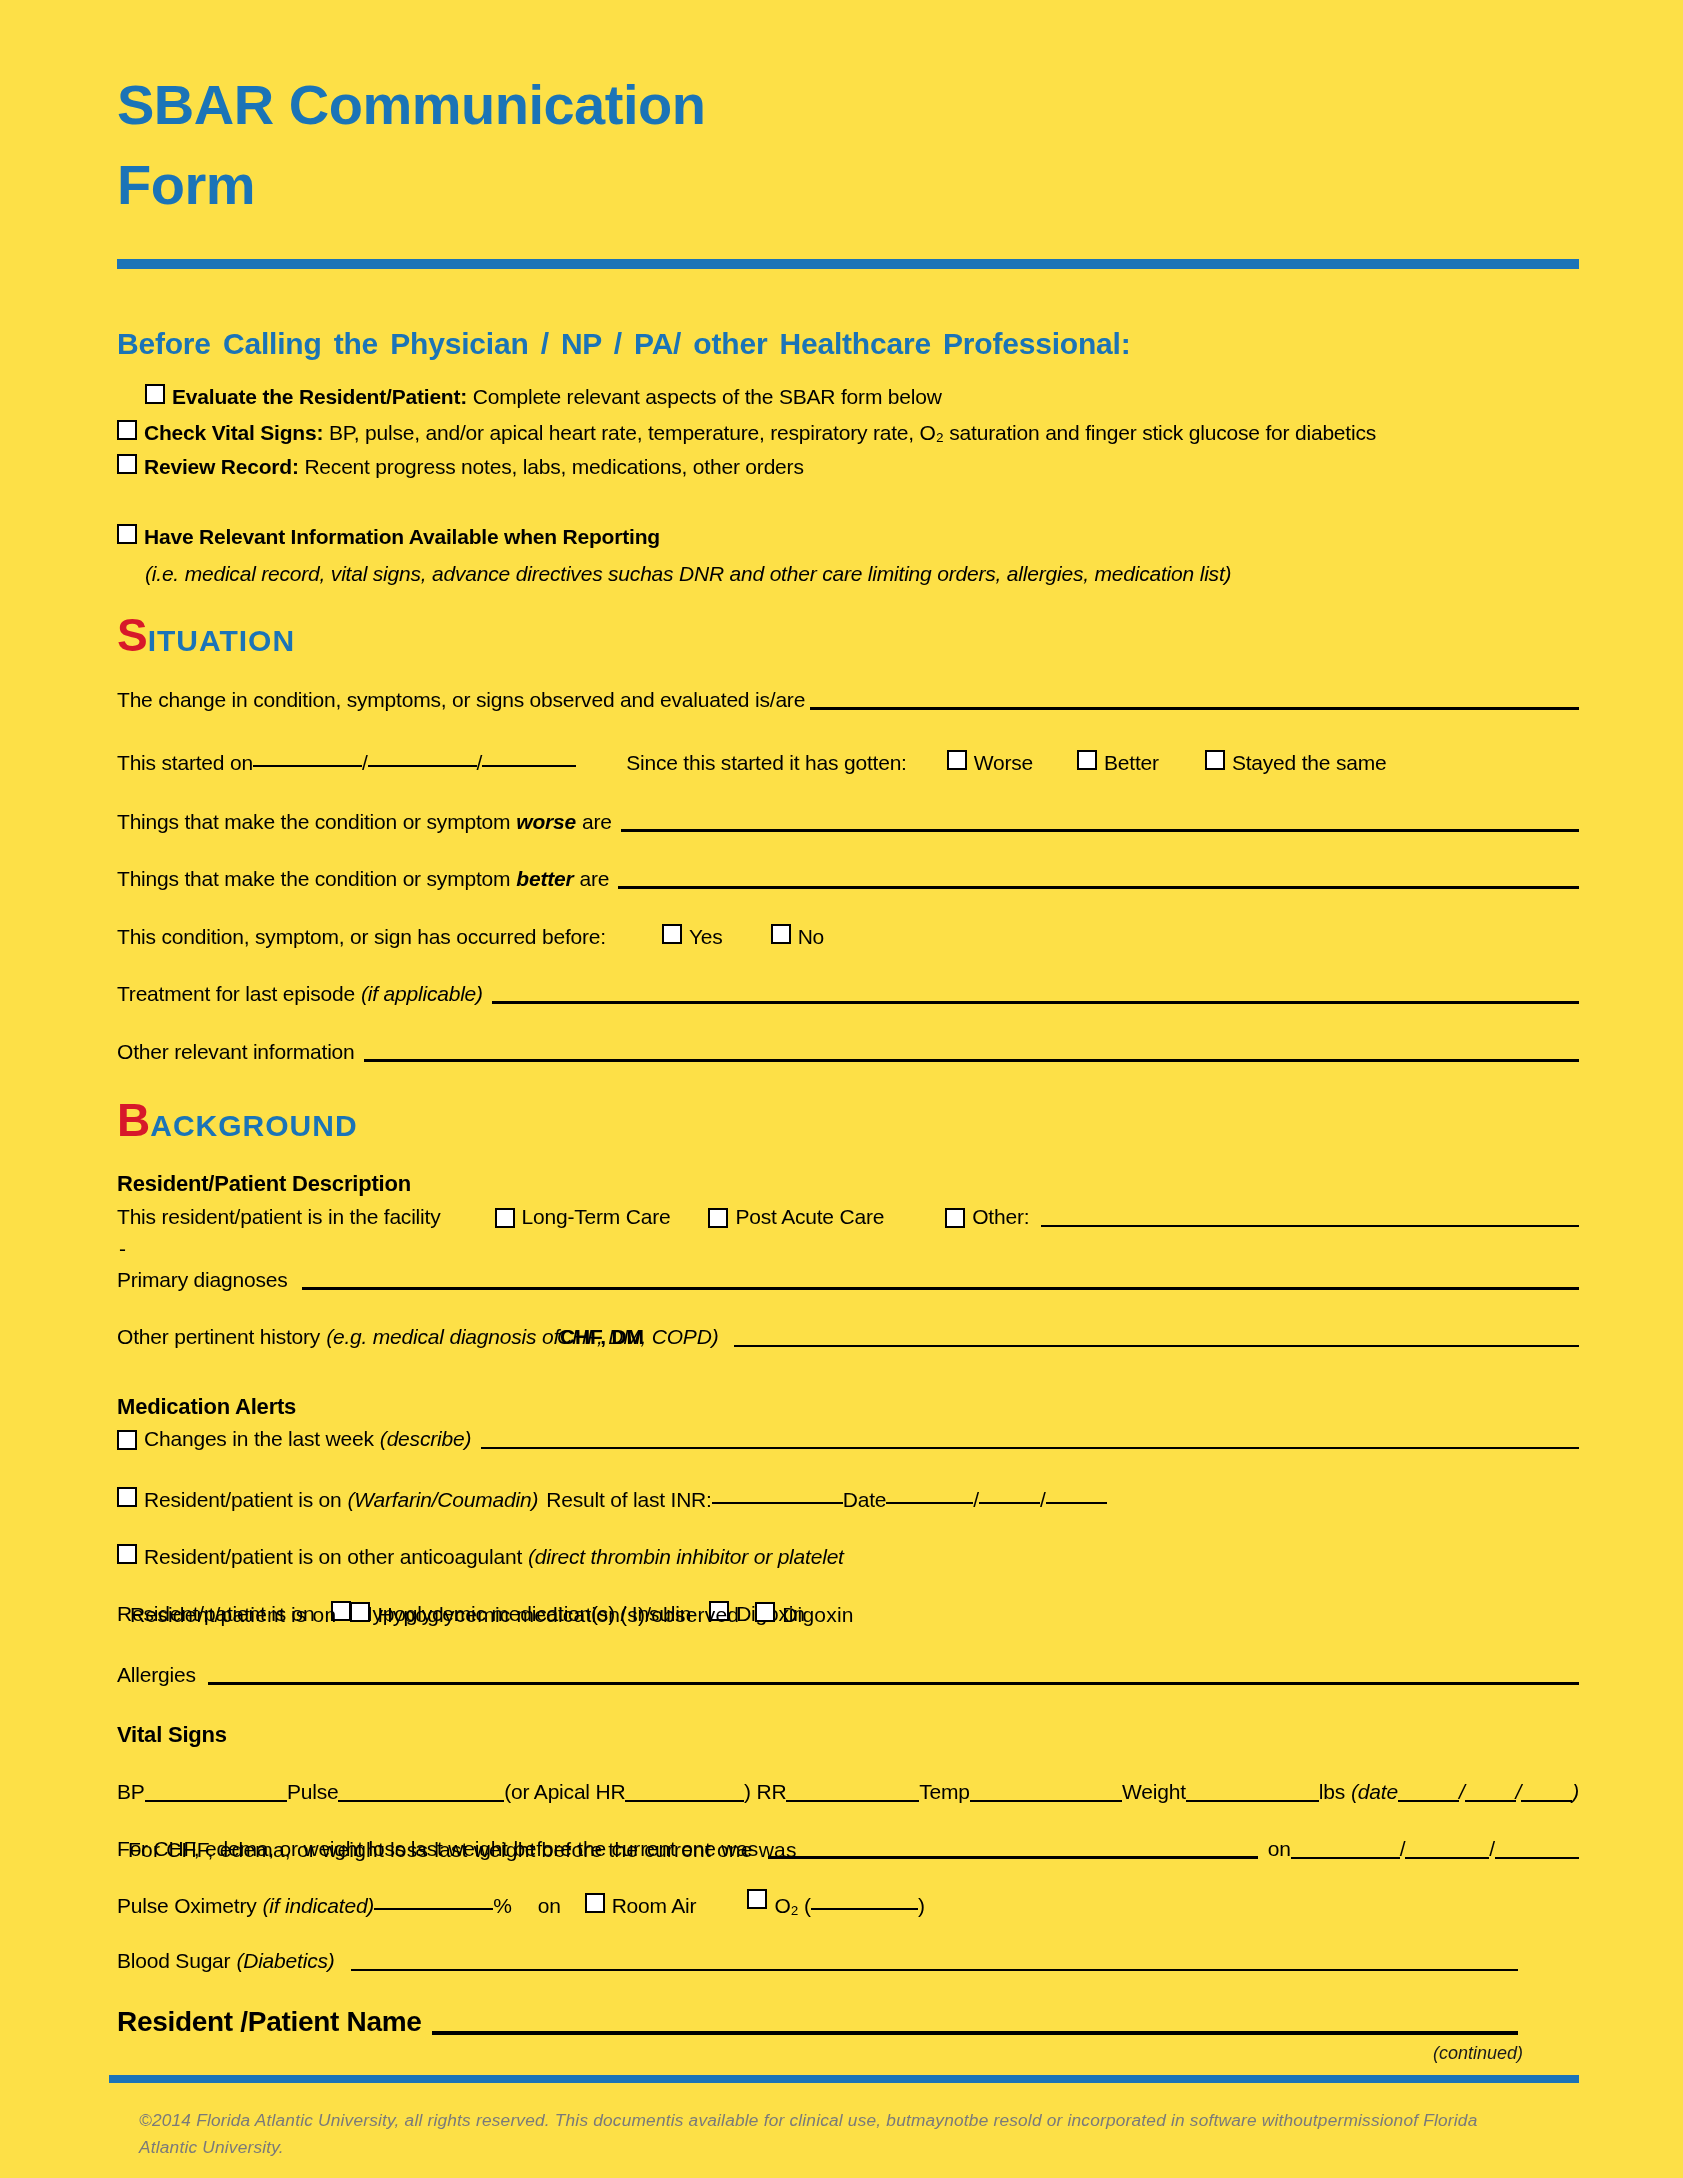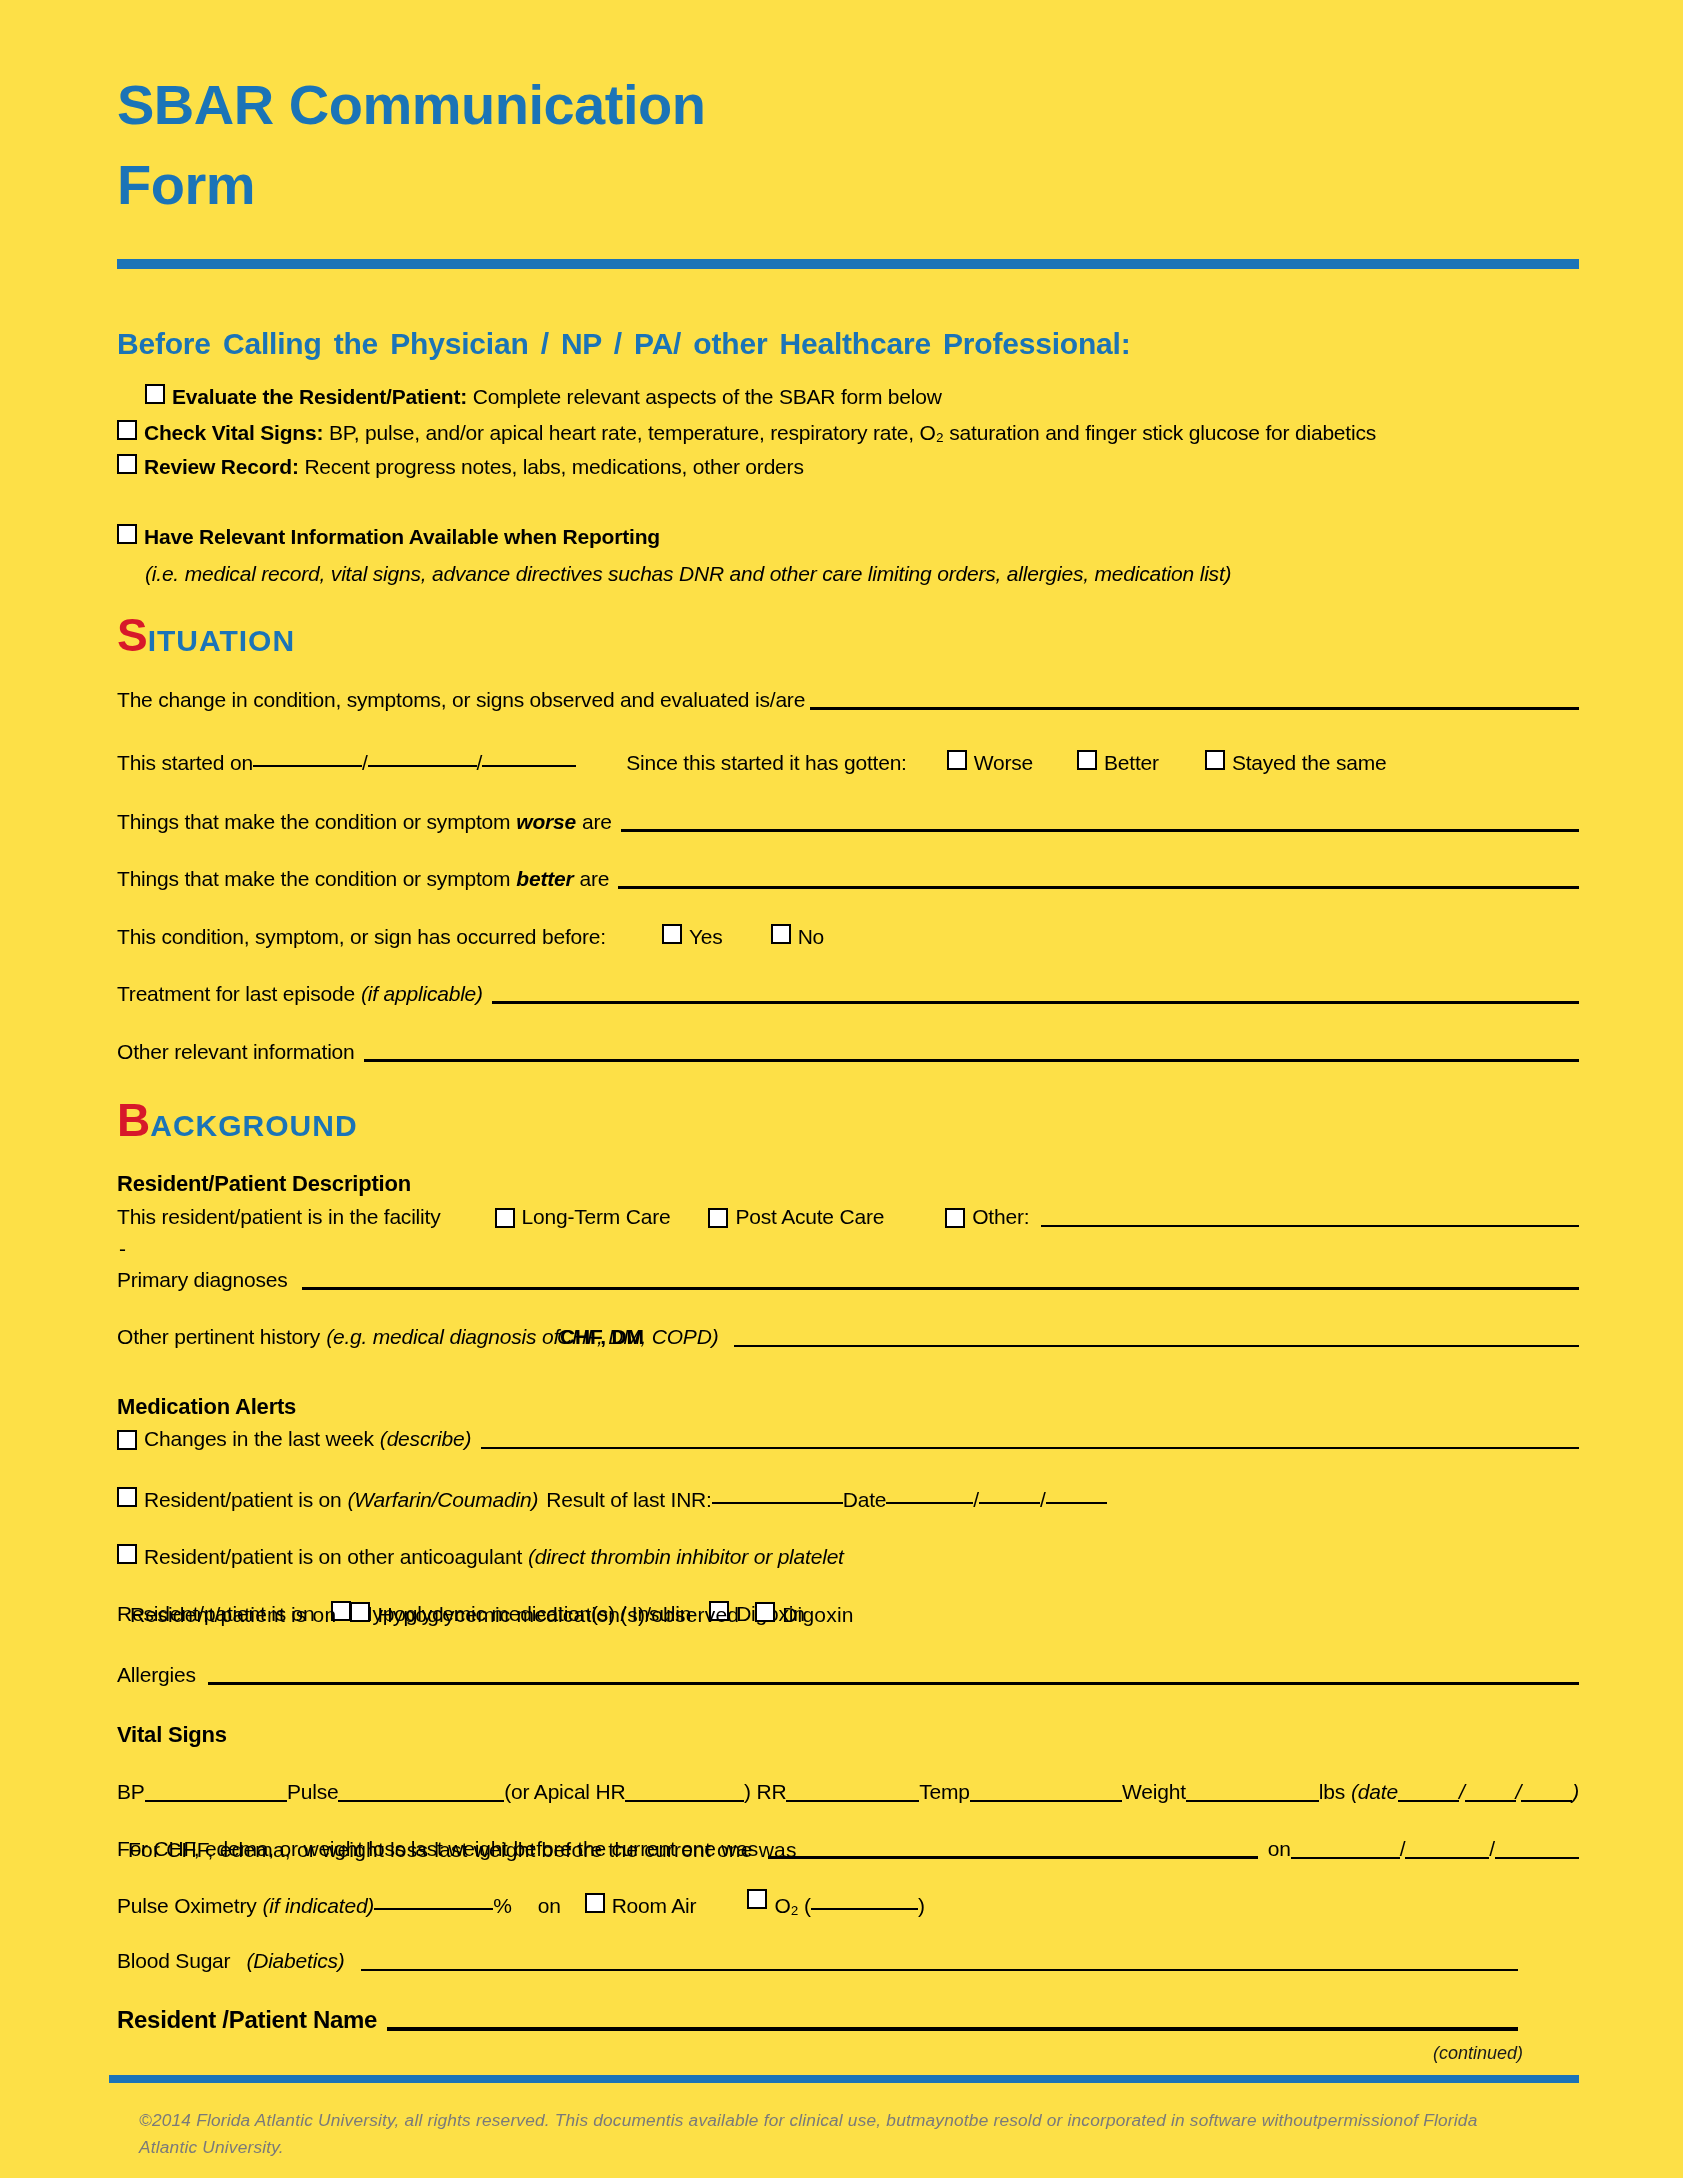--- a/index.html
+++ b/index.html
@@ -15,21 +15,21 @@
   .cbx{display:inline-block;width:16px;height:16px;border:2px solid #000;background:#fff;
        flex:0 0 auto;vertical-align:-2px;margin-right:7px;margin-bottom:2px;}
   .b{font-weight:700;}
   .i{font-style:italic;}
   .bi{font-weight:700;font-style:italic;}
   .title{font-size:56px;font-weight:700;color:#1b74b7;line-height:1.43;letter-spacing:-0.5px;}
   .hblue{font-size:30px;font-weight:700;color:#1b74b7;letter-spacing:-0.2px;word-spacing:4px;}
   .cap{font-size:46px;font-weight:700;color:#d7182a;}
   .caprest{font-size:30px;font-weight:700;color:#1b74b7;letter-spacing:1px;}
   .sub{font-size:22px;font-weight:700;letter-spacing:-0.2px;}
-  .name{font-size:24px;font-weight:700;letter-spacing:-0.3px;}
+  .name{font-size:28px;font-weight:700;letter-spacing:-0.3px;}
   .rule{background:#1b74b7;}
   .footer{font-style:italic;color:#7a7a7a;font-size:17.3px;line-height:1.55;letter-spacing:0.2px;}
   .cont{font-style:italic;font-size:18px;color:#1a1a1a;}
   .ovx{position:relative;display:inline-block;}
   .ovb{position:absolute;left:3px;top:0;}
 </style>
 </head>
 <body>
 
 <div class="page">
@@ -202,21 +202,21 @@
     <span>/</span>
     <span class="bk" style="width:84px;"></span>
   </div>
 
   <div class="abs t nw" style="left:117px;top:1889px;">
     <span>Pulse Oximetry</span><span class="i" style="margin-left:6px;">(if indicated)</span><span class="bk" style="width:119px;"></span><span>%</span><span style="margin-left:26px;">on</span><span class="cbx" style="margin-left:24px;"></span><span>Room Air</span><span class="cbx" style="margin-left:51px;vertical-align:2px;"></span><span>O₂ (</span><span class="bk" style="width:107px;"></span><span>)</span>
   </div>
 
   <div class="abs row nw t" style="left:117px;top:1948px;width:1401px;">
     <span>Blood Sugar</span>
-    <span class="i" style="margin-left:16px;">(Diabetics)</span>
+    <span class="i" style="margin-left:6px;">(Diabetics)</span>
     <span class="fill" style="margin-left:16px;border-bottom-width:2.5px;"></span>
   </div>
 
   <div class="abs row nw" style="left:117px;top:2006px;width:1401px;">
     <span class="name">Resident /Patient Name</span>
     <span class="fill fillthick" style="margin-left:10px;"></span>
   </div>
 
   <div class="abs cont" style="left:117px;top:2043px;width:1406px;text-align:right;">(continued)</div>
 

